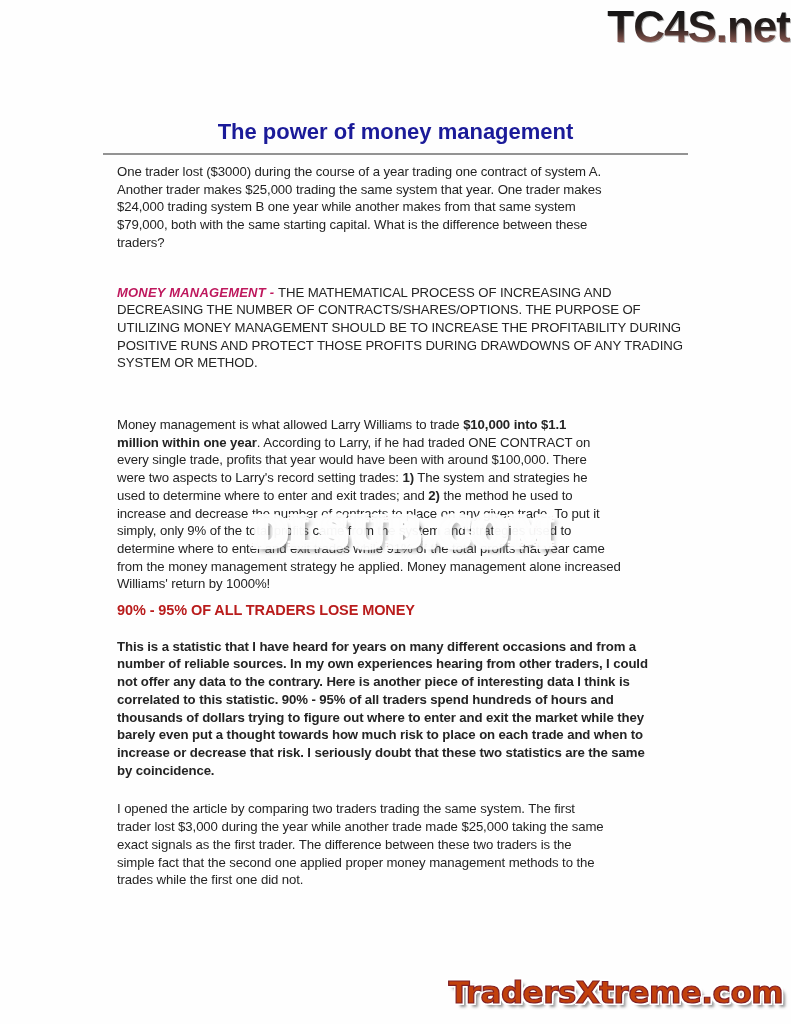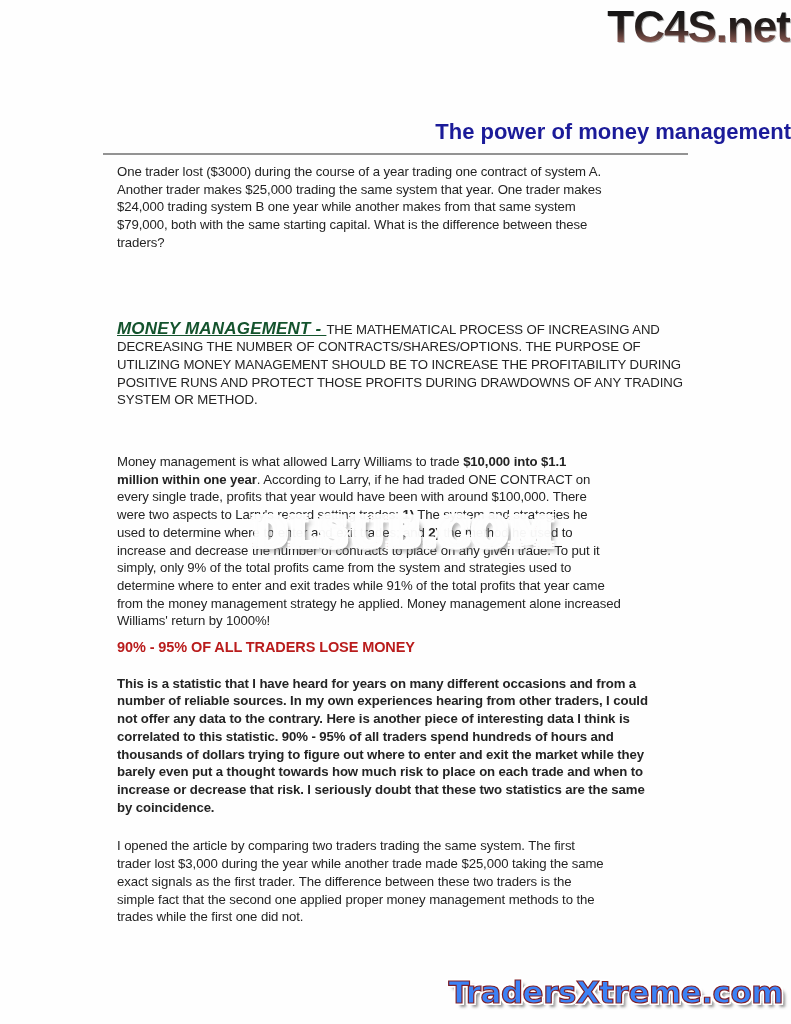--- a/index.html
+++ b/index.html
@@ -15,41 +15,41 @@
     position:absolute;top:5px;right:1px;
     font-family:"Liberation Sans",sans-serif;
     font-weight:bold;font-size:44px;letter-spacing:-1px;line-height:1;
     background:linear-gradient(180deg,#161616 18%,#2b211f 52%,#8f5b53 86%,#9c6b63 100%);
     -webkit-background-clip:text;background-clip:text;color:transparent;
     filter:drop-shadow(1px 1px 0px rgba(165,165,165,.8));
   }
 
   .title{
     position:absolute;top:104px;left:0;width:100%;
-    text-align:right;font-size:22px;font-weight:bold;color:#1b1b99;
+    text-align:center;font-size:22px;font-weight:bold;color:#1b1b99;
   }
 
   .divider{
     position:absolute;top:153px;left:103px;width:585px;margin:0;
     border:0;border-top:2px solid #939393;
   }
 
   main{
     position:absolute;left:117px;top:163px;width:620px;
     font-size:13.2px;line-height:17.7px;color:#242424;letter-spacing:-0.1px;
   }
   .para{margin:0 0 18px 0;white-space:pre-line;}
-  .mb-xl{margin-bottom:68px;}
+  .mb-xl{margin-bottom:32px;}
   .mb-md{margin-bottom:13px;}
   .mb-sm{margin-bottom:9px;margin-top:44px;}
   .mb-xs{margin-bottom:21px;font-weight:bold;}
   .rb{font-weight:bold;}
   .mm-lead{
-    color:#14532d;font-weight:bold;font-style:italic;
-    font-size:17px;letter-spacing:0.2px;text-decoration:underline;
+    color:#be185d;font-weight:bold;font-style:italic;
+    font-size:13px;letter-spacing:0.2px;
   }
   .subhead{
     margin:0 0 18px 0;font-size:14.5px;font-weight:bold;color:#b91c1c;
     line-height:17.7px;white-space:pre-line;
   }
 
   
   .wm-center{
     position:absolute;left:252px;top:512px;line-height:1;
     font-family:"DejaVu Serif","Liberation Serif",serif;
@@ -61,21 +61,21 @@
                 0 -3px 0 #fff,0 3px 0 #fff,-3px 0 0 #fff,3px 0 0 #fff,
                 5px 5px 4px rgba(130,130,130,.85);
     opacity:.96;
   }
 
   
   .wm-bottom{
     position:absolute;right:8px;top:977px;line-height:1;
     font-family:"DejaVu Sans",sans-serif;
     font-weight:bold;font-size:31px;letter-spacing:-0.5px;
-    color:#3b82f6;
+    color:#c2410c;
     -webkit-text-stroke:1.2px #7e1d24;
     text-shadow:-2px -2px 0 #fff,2px -2px 0 #fff,-2px 2px 0 #fff,2px 2px 0 #fff,
                 0 -2px 0 #fff,0 2px 0 #fff,-2px 0 0 #fff,2px 0 0 #fff,
                 4px 4px 3px rgba(120,120,120,.8);
   }
 </style>
 </head>
 <body>
 
 <div class="page">

